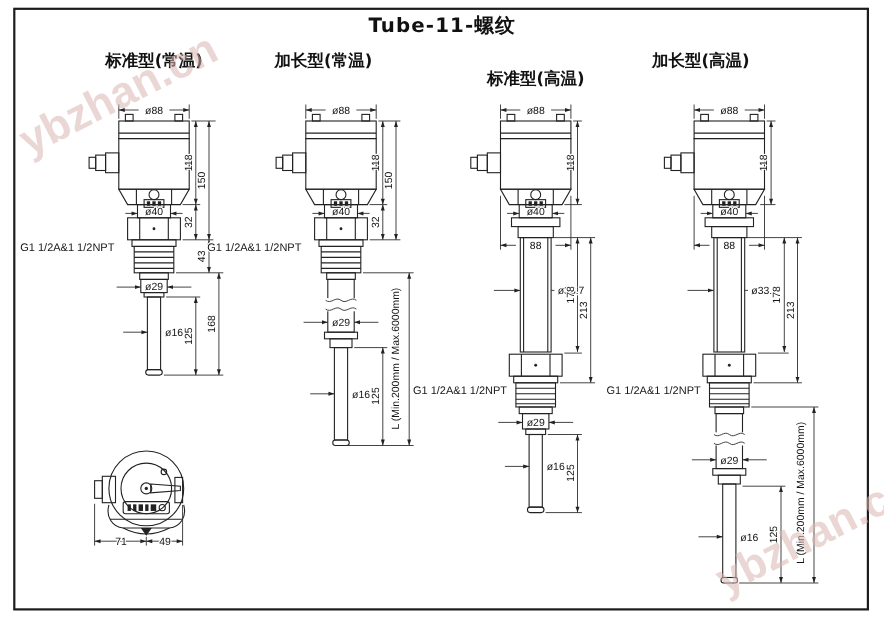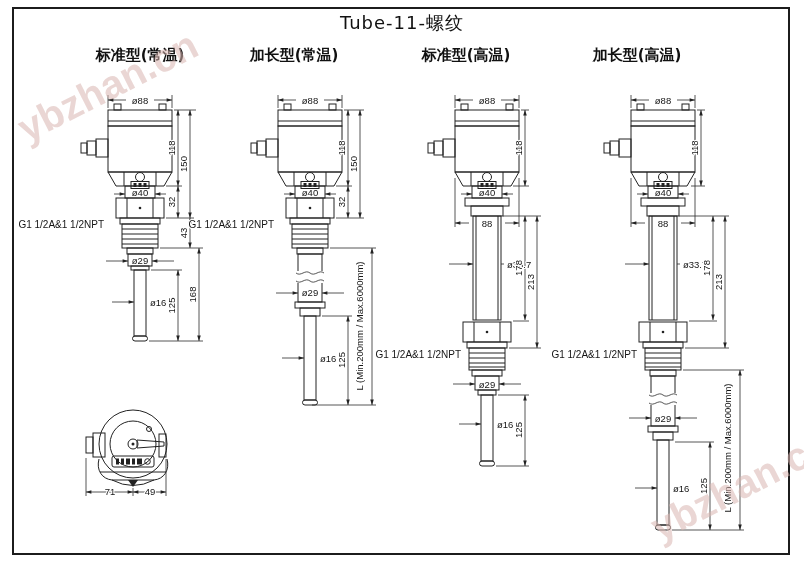--- a/index.html
+++ b/index.html
@@ -2,26 +2,26 @@
 <html><head>
 <meta charset="utf-8">
 <style>
   * { margin:0; padding:0; box-sizing:border-box; }
   html,body { width:804px; height:563px; }
   body { background:#fff; position:relative; overflow:hidden;
          font-family:"Liberation Sans", sans-serif; }
   .frame { position:absolute; left:12px; top:7px; width:778px; height:548px;
            border:2px solid #1c1c1c; }
   .title { position:absolute; left:0; top:11px; width:804px; text-align:center;
-           font-size:18px; font-weight:normal; color:#111;
+           font-size:18px; font-weight:bold; color:#111;
            font-family:"DejaVu Sans", sans-serif; letter-spacing:1px; }
   .hdr { position:absolute; top:46px; width:164px; text-align:center;
          font-size:15px; font-weight:bold; color:#111;
          font-family:"DejaVu Sans", sans-serif; }
-  .h1 { left:58px; } .h2 { left:212px; } .h3 { left:384px; } .h4 { left:555px; }
+  .h1 { left:58px; } .h2 { left:212px; } .h3 { left:405px;margin-top:16px; } .h4 { left:555px; }
   .watermark { position:absolute; font-size:40px; font-weight:bold;
                color:#d9b6b1; opacity:.55; transform:rotate(-27deg);
                white-space:nowrap; pointer-events:none; z-index:5; }
   .wm-tl { left:10px; top:64px; }
   .wm-br { left:643px; top:463px; }
   svg.draw { position:absolute; left:0; top:0; z-index:2; }
   svg text { font-family:"Liberation Sans", sans-serif; font-size:9.5px; fill:#151515;
              paint-order:stroke; stroke:#fff; stroke-width:2.2px; stroke-linejoin:round; }
   svg text.lbl { font-size:10px; }
   .ln { stroke:#222; fill:none; stroke-width:1; }

